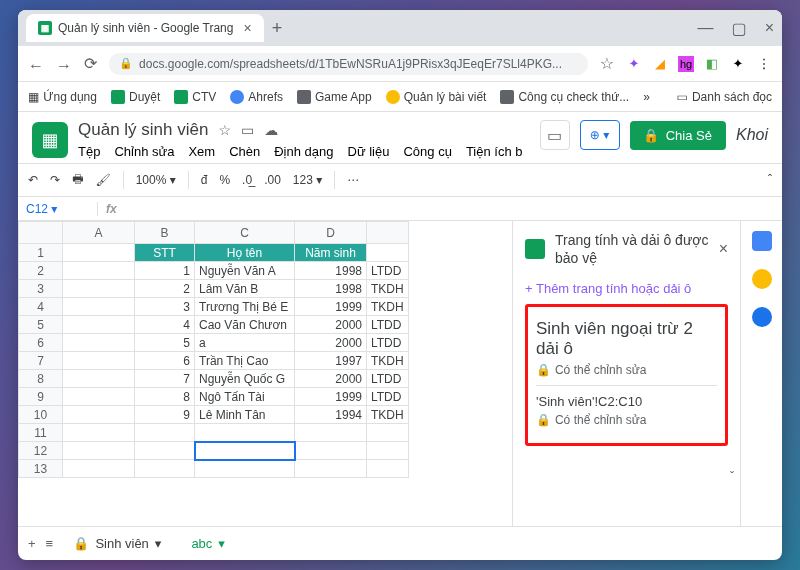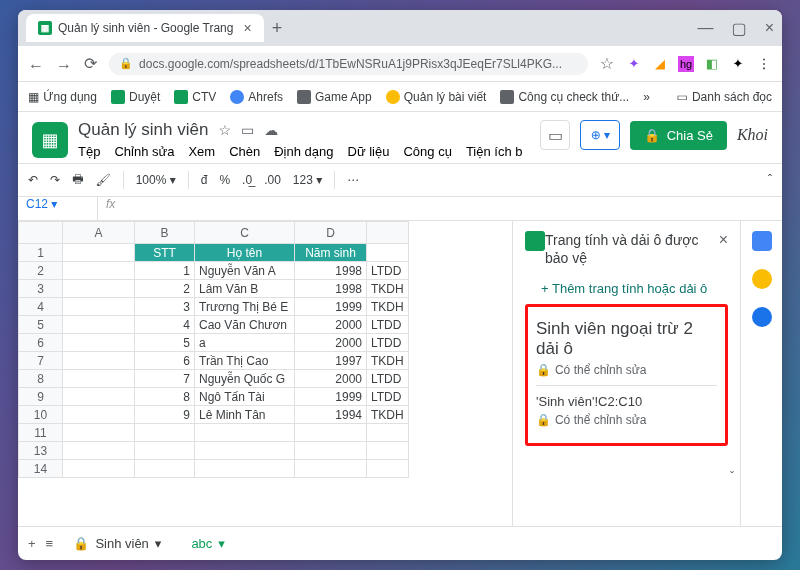--- a/index.html
+++ b/index.html
@@ -27,46 +27,46 @@
 .logo { width: 36px; height: 36px; background: #0f9d58; border-radius: 6px; display: flex; align-items: center; justify-content: center; color: #fff; font-size: 18px; margin-top: 2px; }
 .titlearea { flex: 1; }
 .doctitle { font-size: 17px; color: #3c4043; display: flex; align-items: center; gap: 10px; }
 .doctitle .star, .doctitle .folder, .doctitle .cloud { color: #5f6368; font-size: 14px; }
 .menubar { display: flex; gap: 14px; font-size: 13px; color: #000000; margin-top: 4px; }
 .menubar span { cursor: pointer; }
 .hdractions { display: flex; align-items: center; gap: 10px; }
 .commentbtn { width: 30px; height: 30px; border: 1px solid #dadce0; border-radius: 4px; display: flex; align-items: center; justify-content: center; color: #5f6368; cursor: pointer; }
 .addbtn { width: 40px; height: 30px; border: 1px solid #1a73e8; border-radius: 4px; display: flex; align-items: center; justify-content: center; color: #1a73e8; cursor: pointer; font-size: 12px; }
 .sharebtn { background: #0f9d58; color: #fff; border-radius: 4px; padding: 7px 14px; font-size: 13px; display: flex; align-items: center; gap: 6px; cursor: pointer; }
-.avatar { font-family: Liberation Serif, serif; font-style: italic; font-size: 16px; color: #3c4043; }
+.avatar { font-family: Liberation Sans, sans-serif; font-style: italic; font-size: 16px; color: #3c4043; }
 .toolbar { height: 34px; border-top: 1px solid #e0e0e0; border-bottom: 1px solid #e0e0e0; display: flex; align-items: center; padding: 0 10px; gap: 12px; font-size: 12px; color: #3c4043; }
 .toolbar .sep { width: 1px; height: 18px; background: #e0e0e0; }
 .toolbar .tb { cursor: pointer; }
 .toolbar .exp { margin-left: auto; }
-.namebox { height: 24px; display: flex; border-bottom: 1px solid #e0e0e0; }
+.namebox { height: 24px; display: flex; align-items: center; border-bottom: 1px solid #e0e0e0; }
 .namebox .cell { width: 80px; padding: 0 8px; font-size: 12px; color: #1a73e8; border-right: 1px solid #e0e0e0; }
-.namebox .fx { padding: 0 8px; font-style: italic; color: #999; font-size: 12px; }
+.namebox .fx { padding: 0 8px; font-style: italic; color: #999; font-size: 12px; font-weight: bold; }
 .content { flex: 1; display: flex; position: relative; overflow: hidden; }
 .sheet { flex: 1; overflow: hidden; }
 table { border-collapse: collapse; font-size: 12px; }
 th { background: #f8f9fa; border: 1px solid #e0e0e0; color: #5f6368; font-weight: normal; height: 22px; }
 th.rh { width: 44px; }
 th.ch { min-width: 72px; }
 td { border: 1px solid #e0e0e0; height: 18px; padding: 0 4px; color: #3c4043; }
 td.rh { background: #f8f9fa; text-align: center; color: #5f6368; width: 44px; }
 .hdrcell { background: #26a69a !important; color: #fff !important; text-align: center; }
 .selcell { border: 2px solid #1a73e8 !important; }
 .numcell { text-align: right; }
 .side { width: 270px; border-left: 1px solid #e0e0e0; display: flex; }
 .panel { flex: 1; padding: 10px 12px; position: relative; }
-.panelhdr { display: flex; align-items: flex-start; }
+.panelhdr { display: flex; align-items: center; gap: 10px; }
 .panelhdr .pico { width: 20px; height: 20px; background: #0f9d58; border-radius: 3px; }
 .panelhdr .ptxt { flex: 1; font-size: 14px; color: #3c4043; line-height: 1.3; }
 .panelhdr .pclose { color: #5f6368; font-size: 16px; cursor: pointer; }
-.addrange { color: #0f766e; font-size: 13px; margin: 14px 16px 8px; cursor: pointer; }
+.addrange { color: #8b5cf6; font-size: 13px; margin: 14px 0 8px; cursor: pointer; }
 .hlbox { border: 3px solid #ff1111; border-radius: 3px; padding: 4px 8px 8px; }
 .range { padding: 8px 0; border-bottom: 1px solid #e0e0e0; }
 .range:last-child { border-bottom: none; }
 .range .rname { font-size: 17px; color: #3c4043; }
 .range .rref { font-size: 13px; color: #3c4043; }
 .range .redit { font-size: 12px; color: #5f6368; margin-top: 4px; display: flex; align-items: center; gap: 4px; }
 .showonly { font-size: 12px; color: #0f9d58; margin-top: 12px; }
 .rail { width: 42px; border-left: 1px solid #e0e0e0; display: flex; flex-direction: column; align-items: center; padding-top: 10px; gap: 18px; }
 .rail .ricon { width: 20px; height: 20px; border-radius: 4px; cursor: pointer; }
 .btmbar { height: 34px; border-top: 1px solid #e0e0e0; display: flex; align-items: center; padding: 0 10px; gap: 10px; font-size: 13px; color: #3c4043; }
@@ -288,29 +288,29 @@
             </tr>
             <tr>
               <td class="rh">11</td>
               <td></td>
               <td class="numcell"></td>
               <td></td>
               <td class="numcell"></td>
               <td></td>
             </tr>
             <tr>
+              <td class="rh">12</td>
+              <td></td>
+              <td class="numcell"></td>
+              <td class="selcell"></td>
+              <td class="numcell"></td>
+              <td></td>
+            </tr>
+            <tr>
               <td class="rh">13</td>
-              <td></td>
-              <td class="numcell"></td>
-              <td></td>
-              <td class="numcell"></td>
-              <td></td>
-            </tr>
-            <tr>
-              <td class="rh">14</td>
               <td></td>
               <td class="numcell"></td>
               <td></td>
               <td class="numcell"></td>
               <td></td>
             </tr>
           </tbody>
         </table>
     </div>
 

